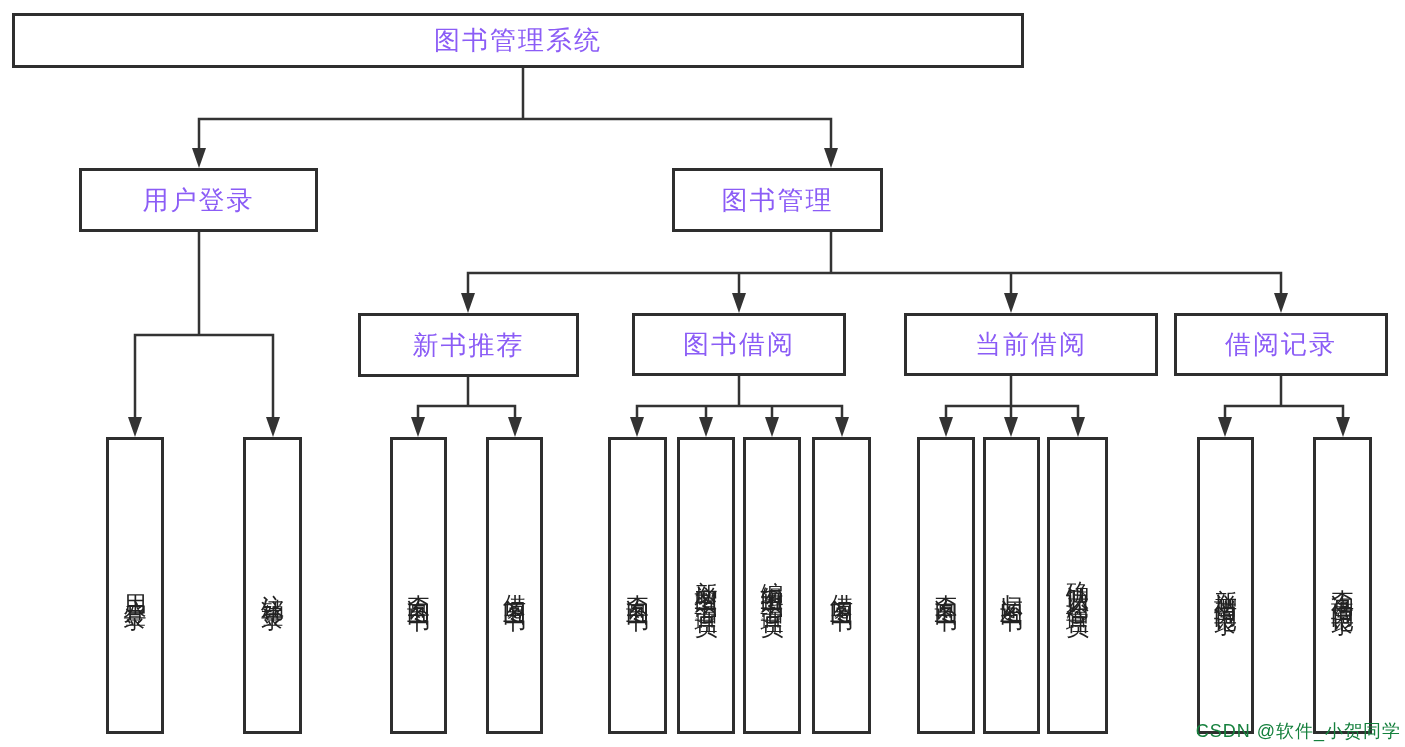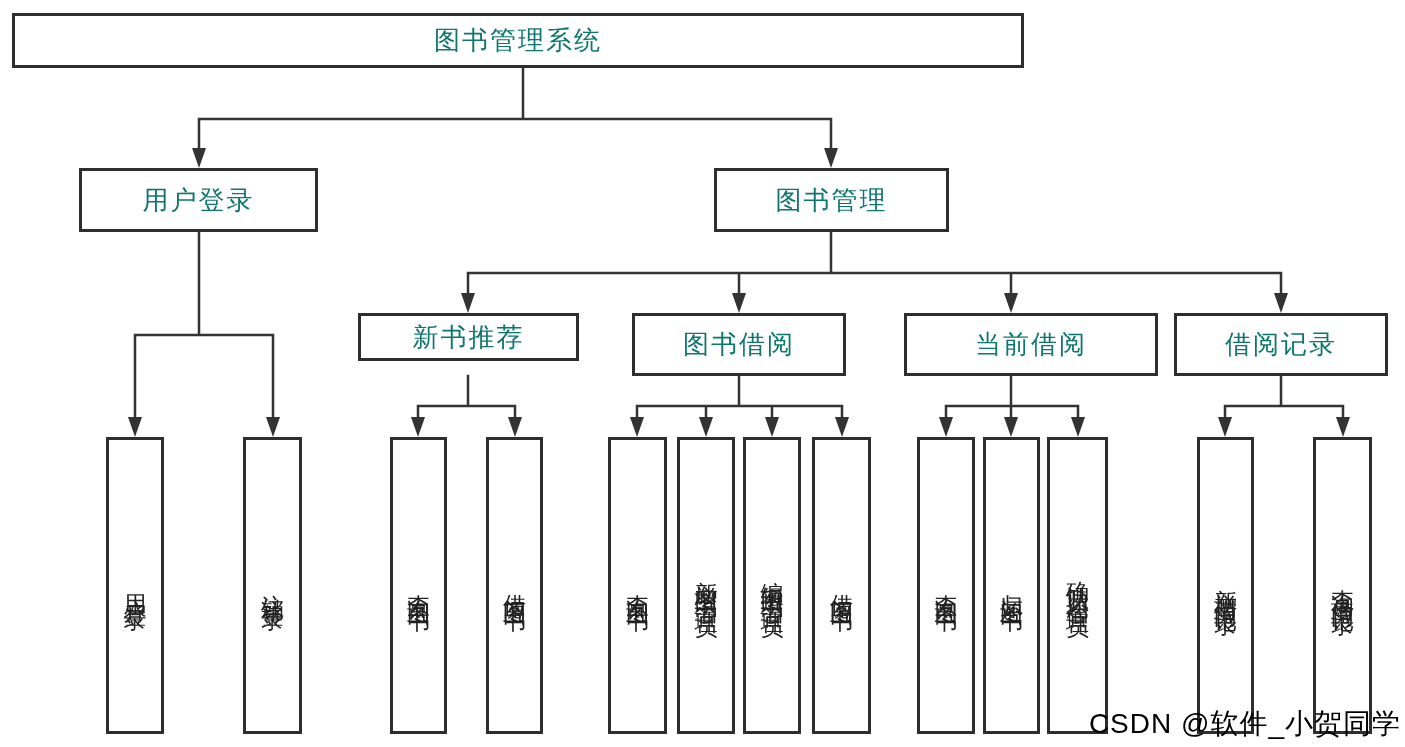--- a/index.html
+++ b/index.html
@@ -29,36 +29,36 @@
     display: flex;
     align-items: center;
     justify-content: center;
     z-index: 2;
     color: #222222;
   }
   .node.h span {
     font-size: 26px;
     letter-spacing: 2px;
     white-space: nowrap;
-    color: #0f766e;
+    color: #8b5cf6;
   }
   .node.v span {
     writing-mode: vertical-rl;
     text-orientation: mixed;
     font-size: 23px;
     letter-spacing: 5px;
     line-height: 1;
     color: #222222;
   }
   .watermark {
     position: absolute;
     right: 4px;
     bottom: 4px;
-    font-size: 28px;
-    color: #000000;
+    font-size: 18px;
+    color: #15803d;
     letter-spacing: 1px;
     z-index: 3;
     white-space: nowrap;
   }
 </style>
 </head>
 <body>
 
 <div class="canvas">
 
@@ -102,25 +102,25 @@
     </g>
   </svg>
 
   <div class="node h" style="left:12px; top:13px; width:1012px; height:55px;">
     <span>图书管理系统</span>
   </div>
 
   <div class="node h" style="left:79px; top:168px; width:239px; height:64px;">
     <span>用户登录</span>
   </div>
-  <div class="node h" style="left:714px; top:168px; width:235px; height:64px;">
+  <div class="node h" style="left:672px; top:168px; width:211px; height:64px;">
     <span>图书管理</span>
   </div>
 
-  <div class="node h" style="left:358px; top:313px; width:221px; height:48px;">
+  <div class="node h" style="left:358px; top:313px; width:221px; height:64px;">
     <span>新书推荐</span>
   </div>
   <div class="node h" style="left:632px; top:313px; width:214px; height:63px;">
     <span>图书借阅</span>
   </div>
   <div class="node h" style="left:904px; top:313px; width:254px; height:63px;">
     <span>当前借阅</span>
   </div>
   <div class="node h" style="left:1174px; top:313px; width:214px; height:63px;text-align:center;">
     <span>借阅记录</span>

